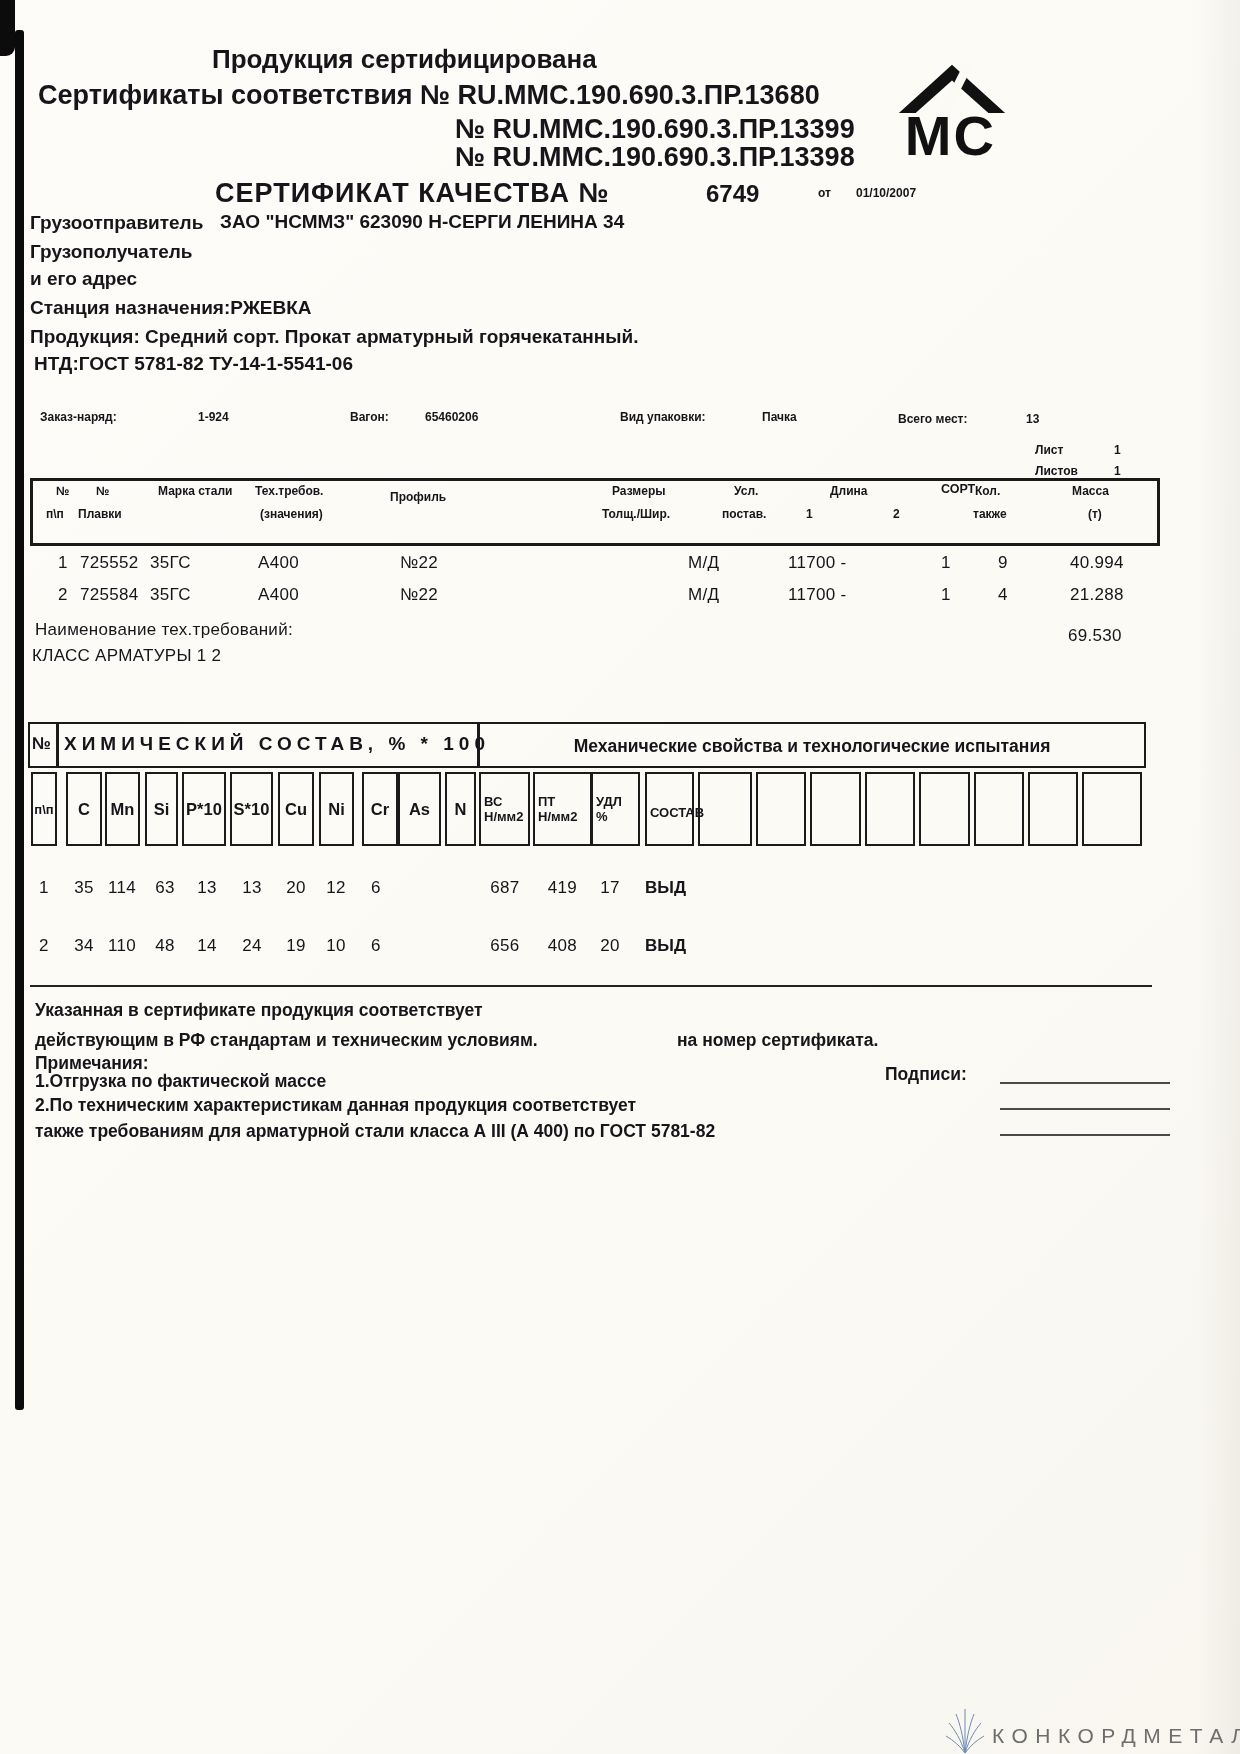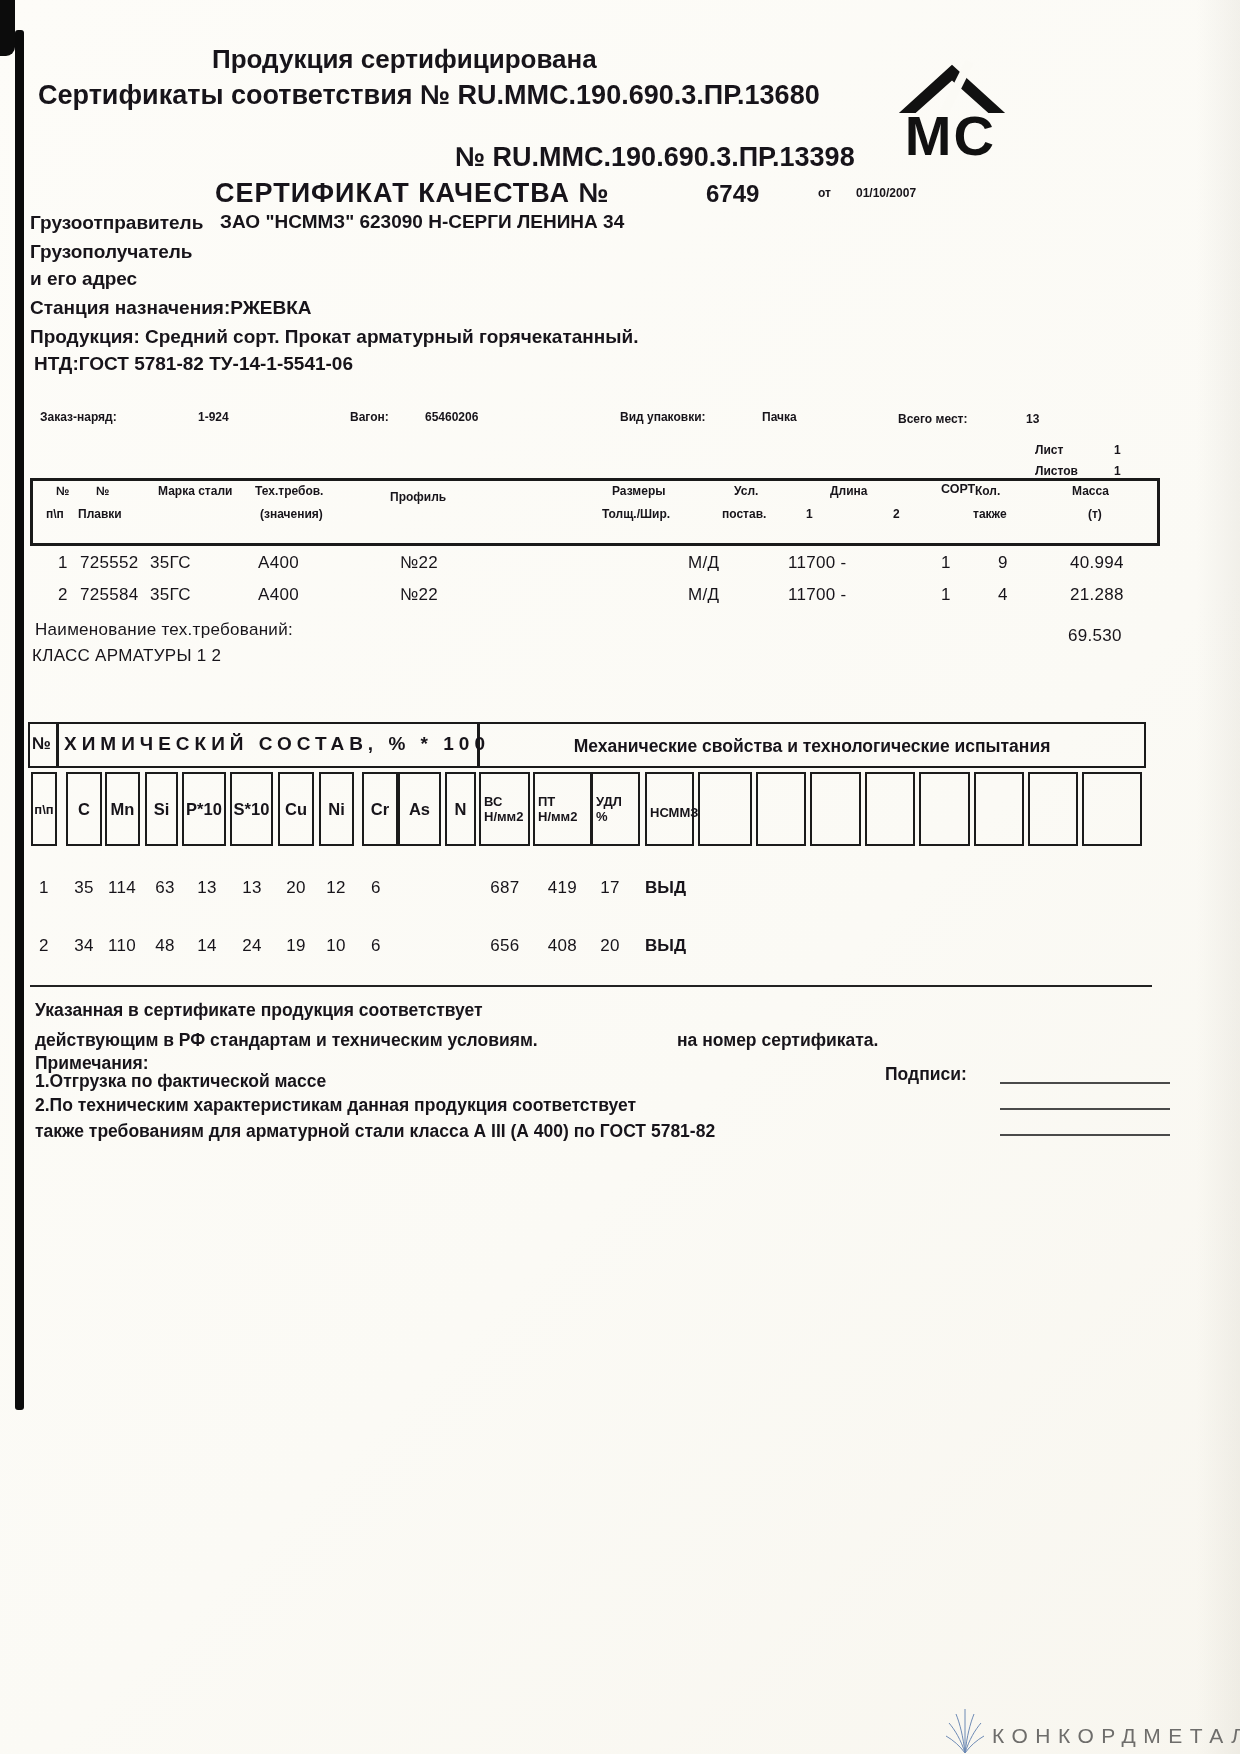--- a/index.html
+++ b/index.html
@@ -39,20 +39,21 @@
 <body>
 
 <div class="page">
 
   <div class="scan-corner"></div>
   <div class="scan-bar"></div>
   <div class="edge-shade"></div>
 
   <div class="t f26" style="left:212px;top:44px">Продукция сертифицирована</div>
   <div class="t f27" style="left:38px;top:80px">Сертификаты соответствия № RU.ММС.190.690.3.ПР.13680</div>
+  <div class="t f27" style="left:455px;top:114px">№ RU.ММС.190.690.3.ПР.13399</div>
   <div class="t f27" style="left:455px;top:142px">№ RU.ММС.190.690.3.ПР.13398</div>
 
   <div class="t" style="left:893px;top:58px">
     <svg width="118" height="102" viewBox="0 0 120 100">
       <polygon points="6,54 60,5 114,54 97,54 60,21 23,54" fill="#111"></polygon>
       <line x1="78" y1="2" x2="50" y2="58" stroke="#fbfaf5" stroke-width="9"></line>
       <text x="12" y="97" font-size="57" font-weight="900" fill="#111" font-family="Liberation Sans, sans-serif" letter-spacing="2">МС</text>
     </svg>
   </div>
 
@@ -181,21 +182,21 @@
   </div>
   <div class="chem-cell two" style="left:533px;width:59px">
     <span class="f13b">ПТ</span>
     <span class="f13b">Н/мм2</span>
   </div>
   <div class="chem-cell two" style="left:591px;width:49px">
     <span class="f13b">УДЛ</span>
     <span class="f13b">%</span>
   </div>
   <div class="chem-cell two" style="left:645px;width:49px">
-    <span class="f13b" style="align-self:flex-start;margin-top:6px">НСММЗ</span>
+    <span class="f13b" style="align-self:flex-start;margin-top:6px">СОСТАВ</span>
   </div>
   <div class="chem-cell" style="left:698px;width:54px"></div>
   <div class="chem-cell" style="left:756px;width:50px"></div>
   <div class="chem-cell" style="left:810px;width:51px"></div>
   <div class="chem-cell" style="left:865px;width:50px"></div>
   <div class="chem-cell" style="left:919px;width:51px"></div>
   <div class="chem-cell" style="left:974px;width:50px"></div>
   <div class="chem-cell" style="left:1028px;width:50px"></div>
   <div class="chem-cell" style="left:1082px;width:60px"></div>
 

